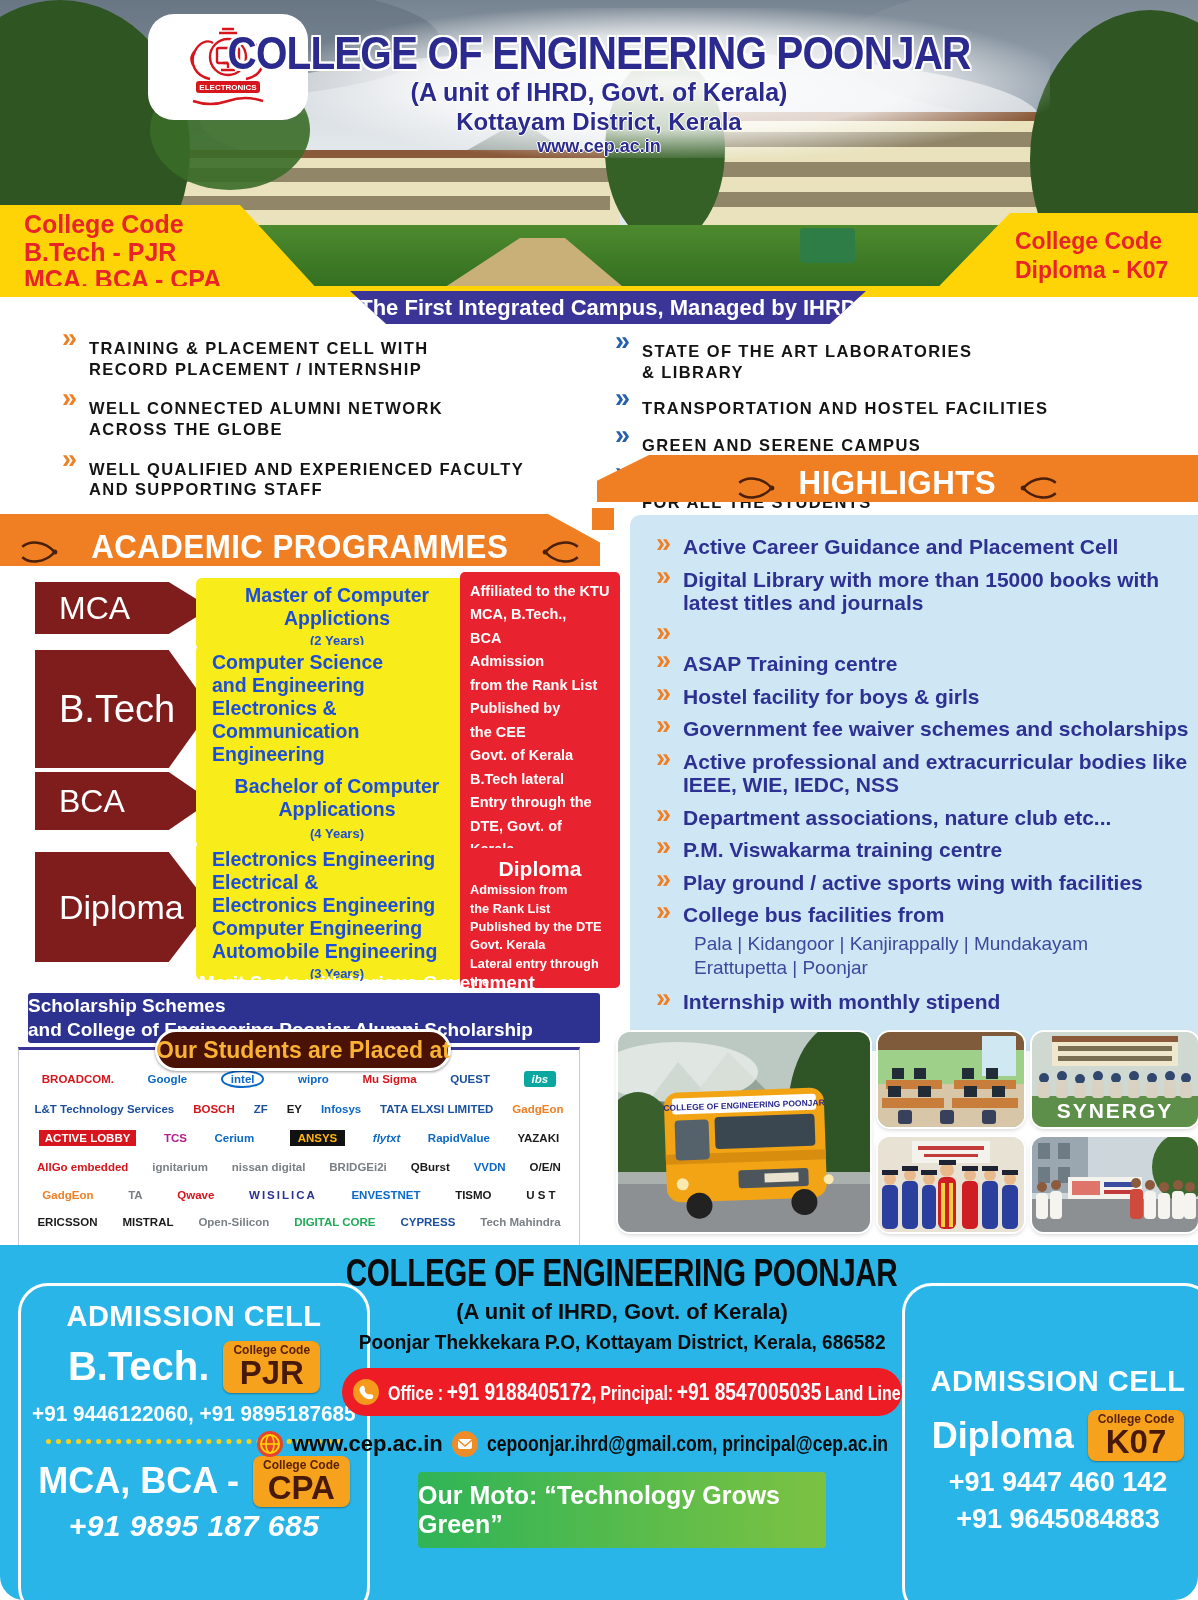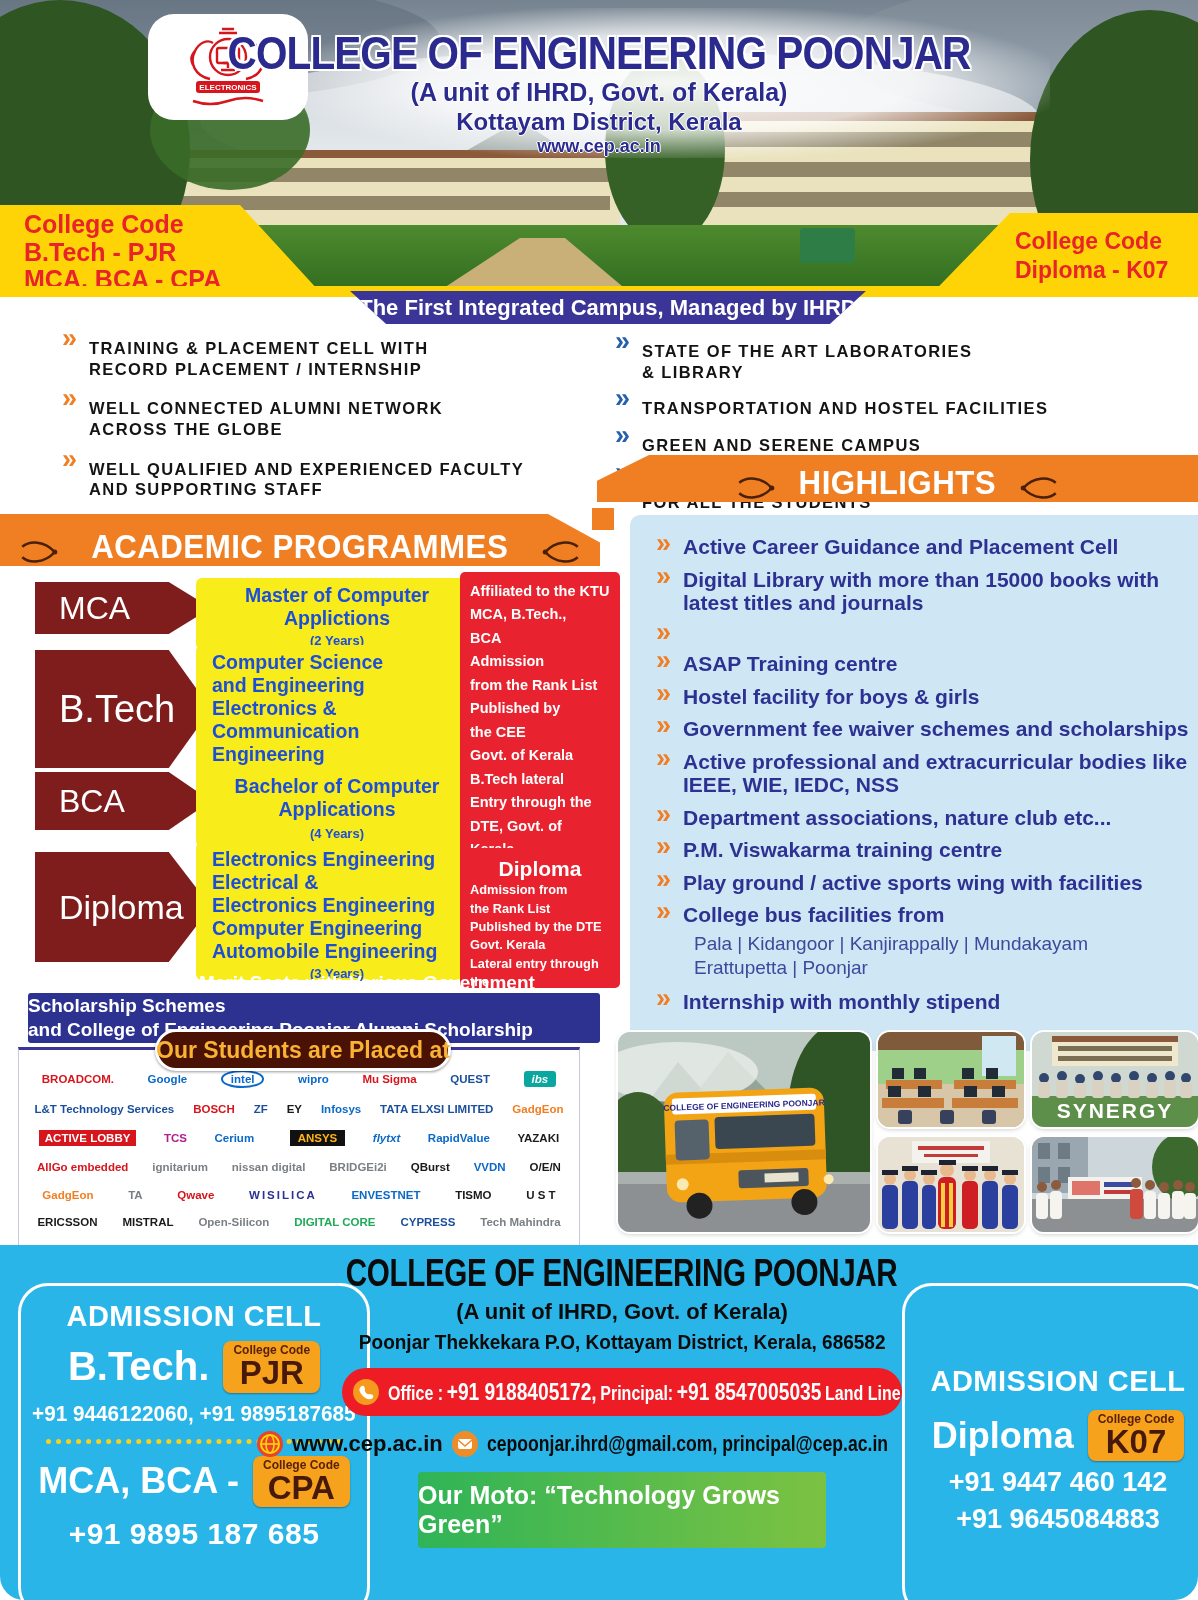--- a/index.html
+++ b/index.html
@@ -92,21 +92,21 @@
   .fbox-right{left:902px;top:1283px;width:282px;height:300px;gap:6px;justify-content:center;}
   .fhead{color:#fff;font-size:29px;font-weight:800;letter-spacing:.5px;}
   .prog-row{display:flex;align-items:center;gap:14px;margin-top:6px;}
   .prog{color:#fff;font-size:40px;font-weight:900;}
   .prog.small{font-size:36px;}
   .code-badge{background:#f6a21d;border-radius:8px;padding:3px 10px 4px;text-align:center;box-shadow:0 1px 2px rgba(0,0,0,.35);}
   .code-badge .lbl{display:block;font-size:12px;font-weight:800;color:#5a2108;line-height:1.1;}
   .code-badge .code{display:block;font-size:33px;font-weight:900;color:#47190a;line-height:.95;}
   .fphones{color:#fff;font-size:22.5px;font-weight:800;white-space:nowrap;transform:scaleX(.92);margin-top:6px;}
   .dotted{width:92%;border-top:5px dotted #f8d21a;margin:10px 0 4px;}
-  .fphone-big{color:#fff;font-size:30px;font-weight:900;margin-top:8px;letter-spacing:.5px;}
+  .fphone-big{color:#fff;font-size:30px;font-weight:900;margin-top:0;letter-spacing:.5px;font-style:italic;}
   .rphone{color:#fff;font-size:27px;font-weight:900;white-space:nowrap;}
   .fcenter{left:352px;top:1252px;width:540px;display:flex;flex-direction:column;align-items:center;}
   .fc-title{font-size:38px;font-weight:900;color:#0b0b0b;white-space:nowrap;transform:scaleX(.78);letter-spacing:-.5px;}
   .fc-sub{font-size:22px;font-weight:800;color:#0b0b0b;margin-top:4px;}
   .fc-addr{font-size:20px;font-weight:800;color:#0b0b0b;margin-top:6px;white-space:nowrap;transform:scaleX(.95);}
   .fc-red{margin-top:14px;width:540px;background:#ee1c25;border-radius:28px;padding:10px 10px;display:flex;align-items:center;gap:8px;overflow:hidden;}
   .squeeze{display:inline-block;transform:scaleX(.8);transform-origin:left center;white-space:nowrap;}
   .fc-red .lbl{color:#fff;font-weight:700;font-size:20px;}
   .fc-red .num{color:#fff;font-weight:900;font-size:24px;}
   .fc-web{margin-top:14px;display:flex;align-items:center;gap:8px;}

